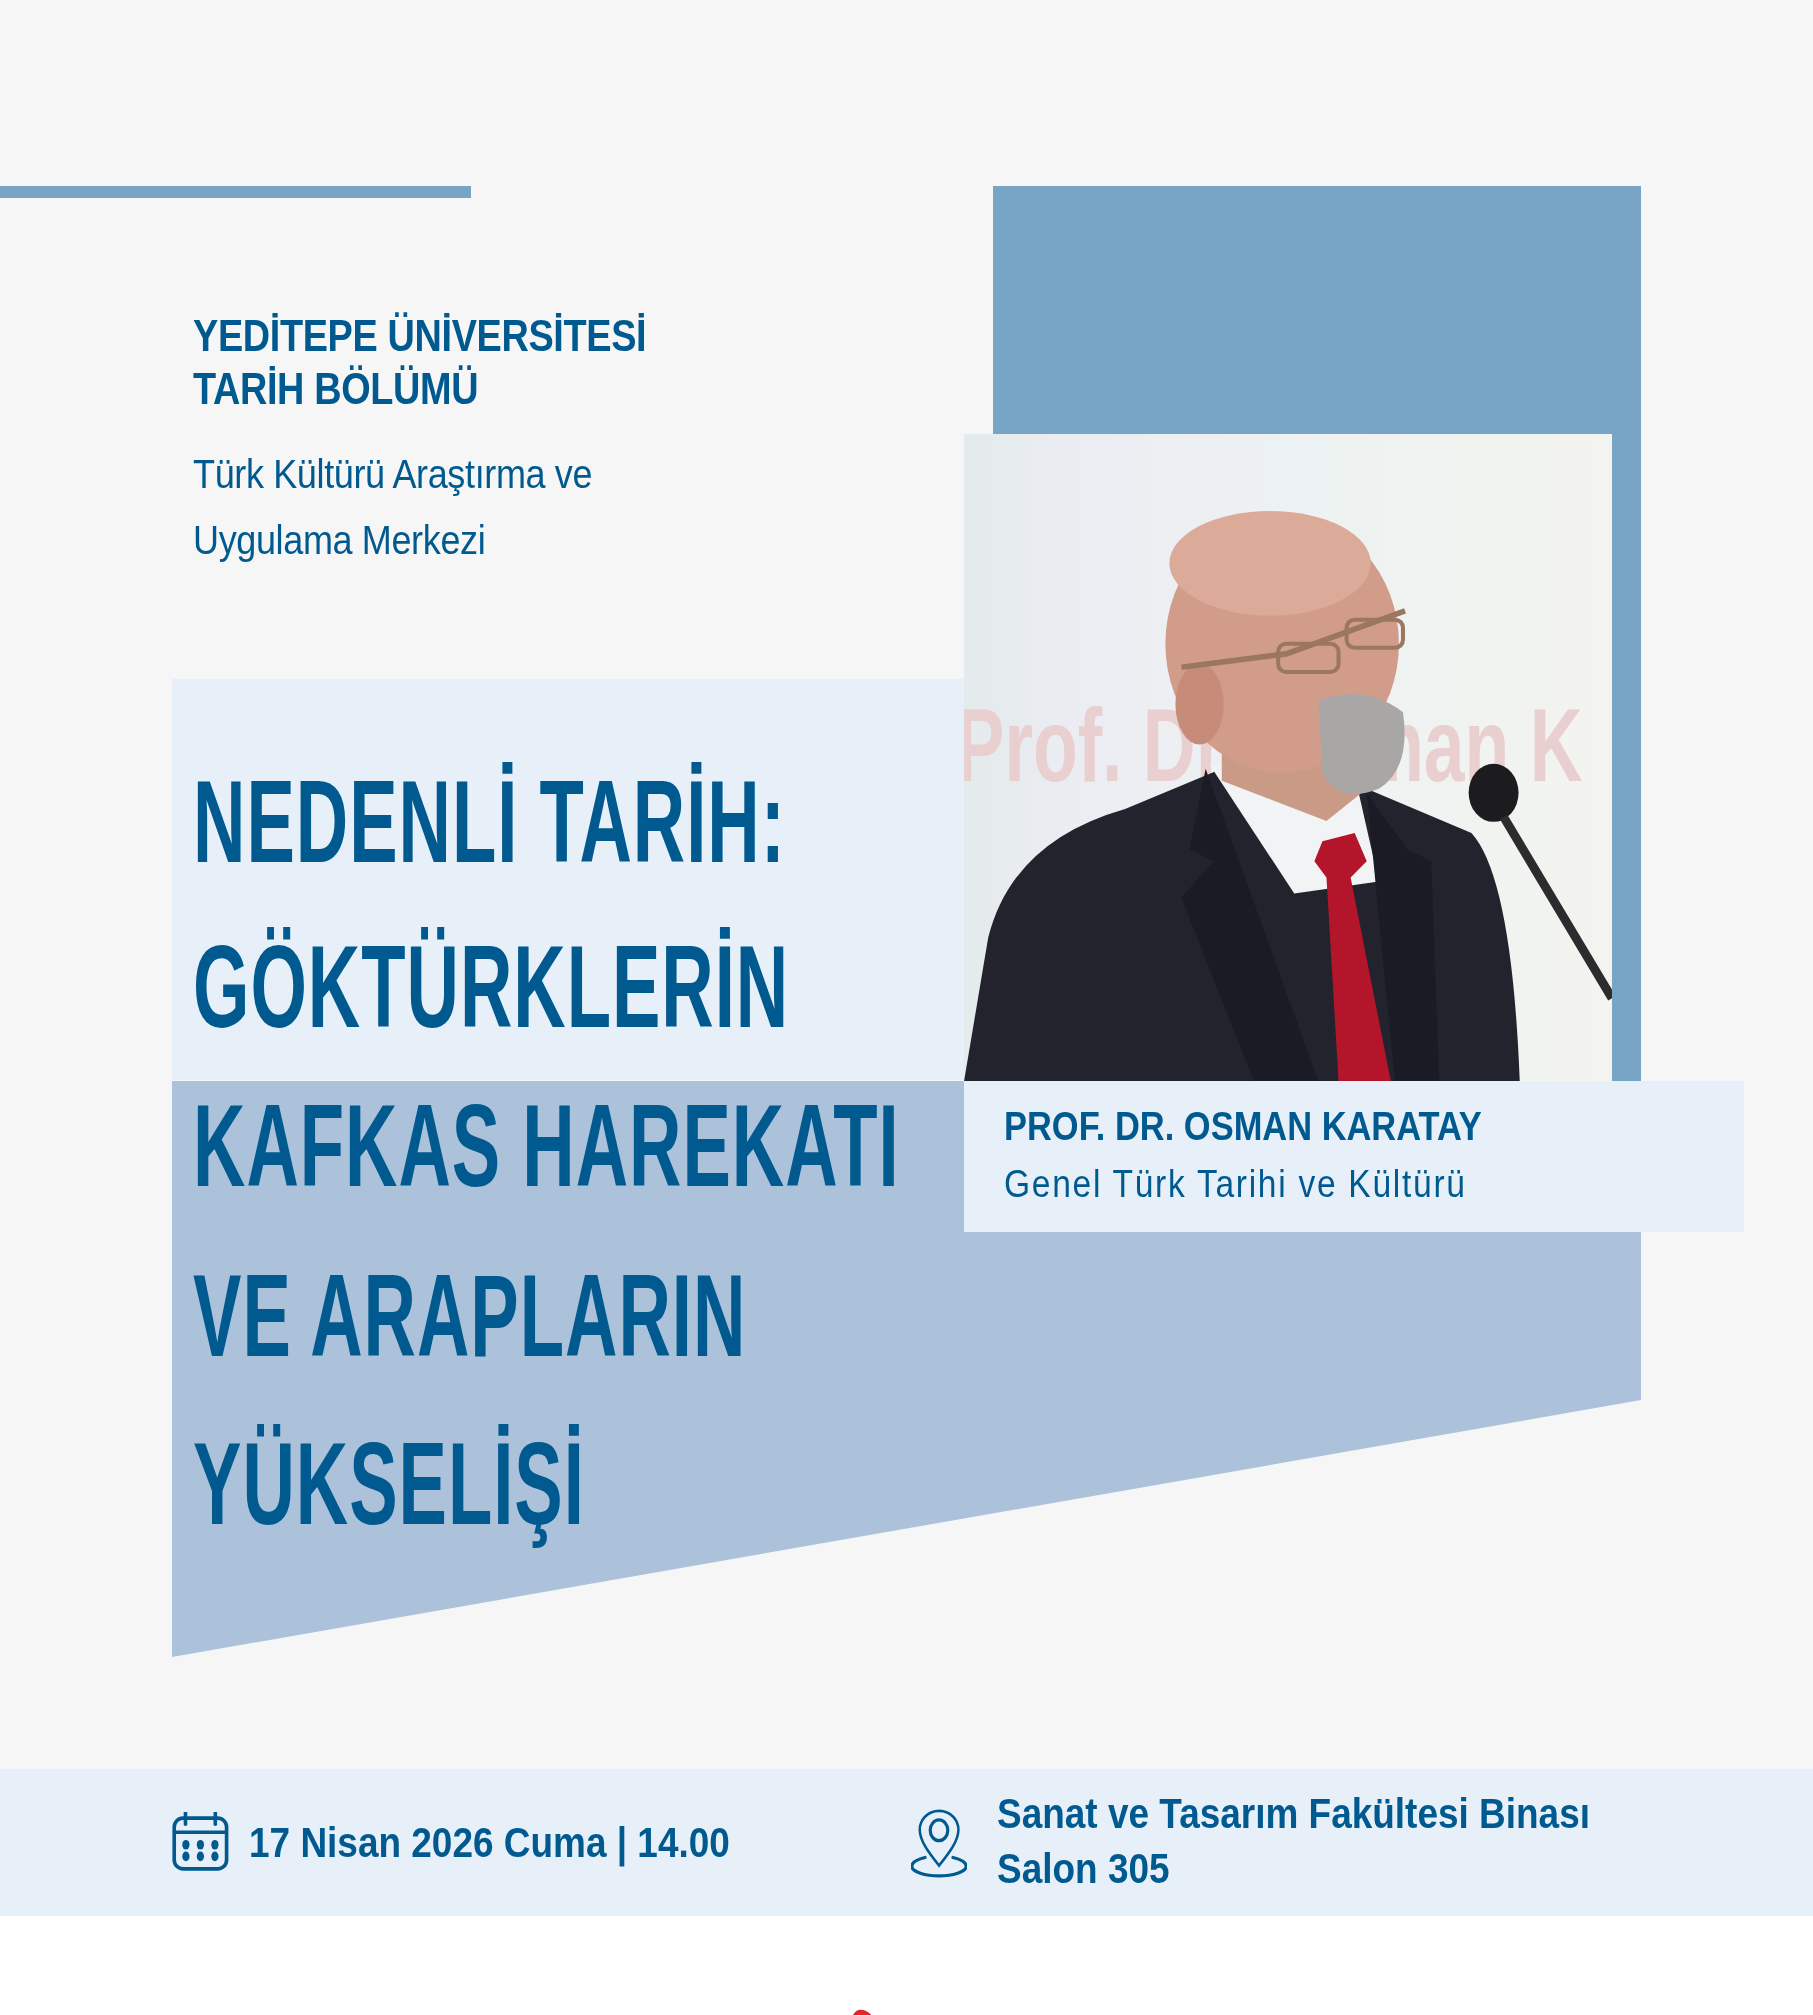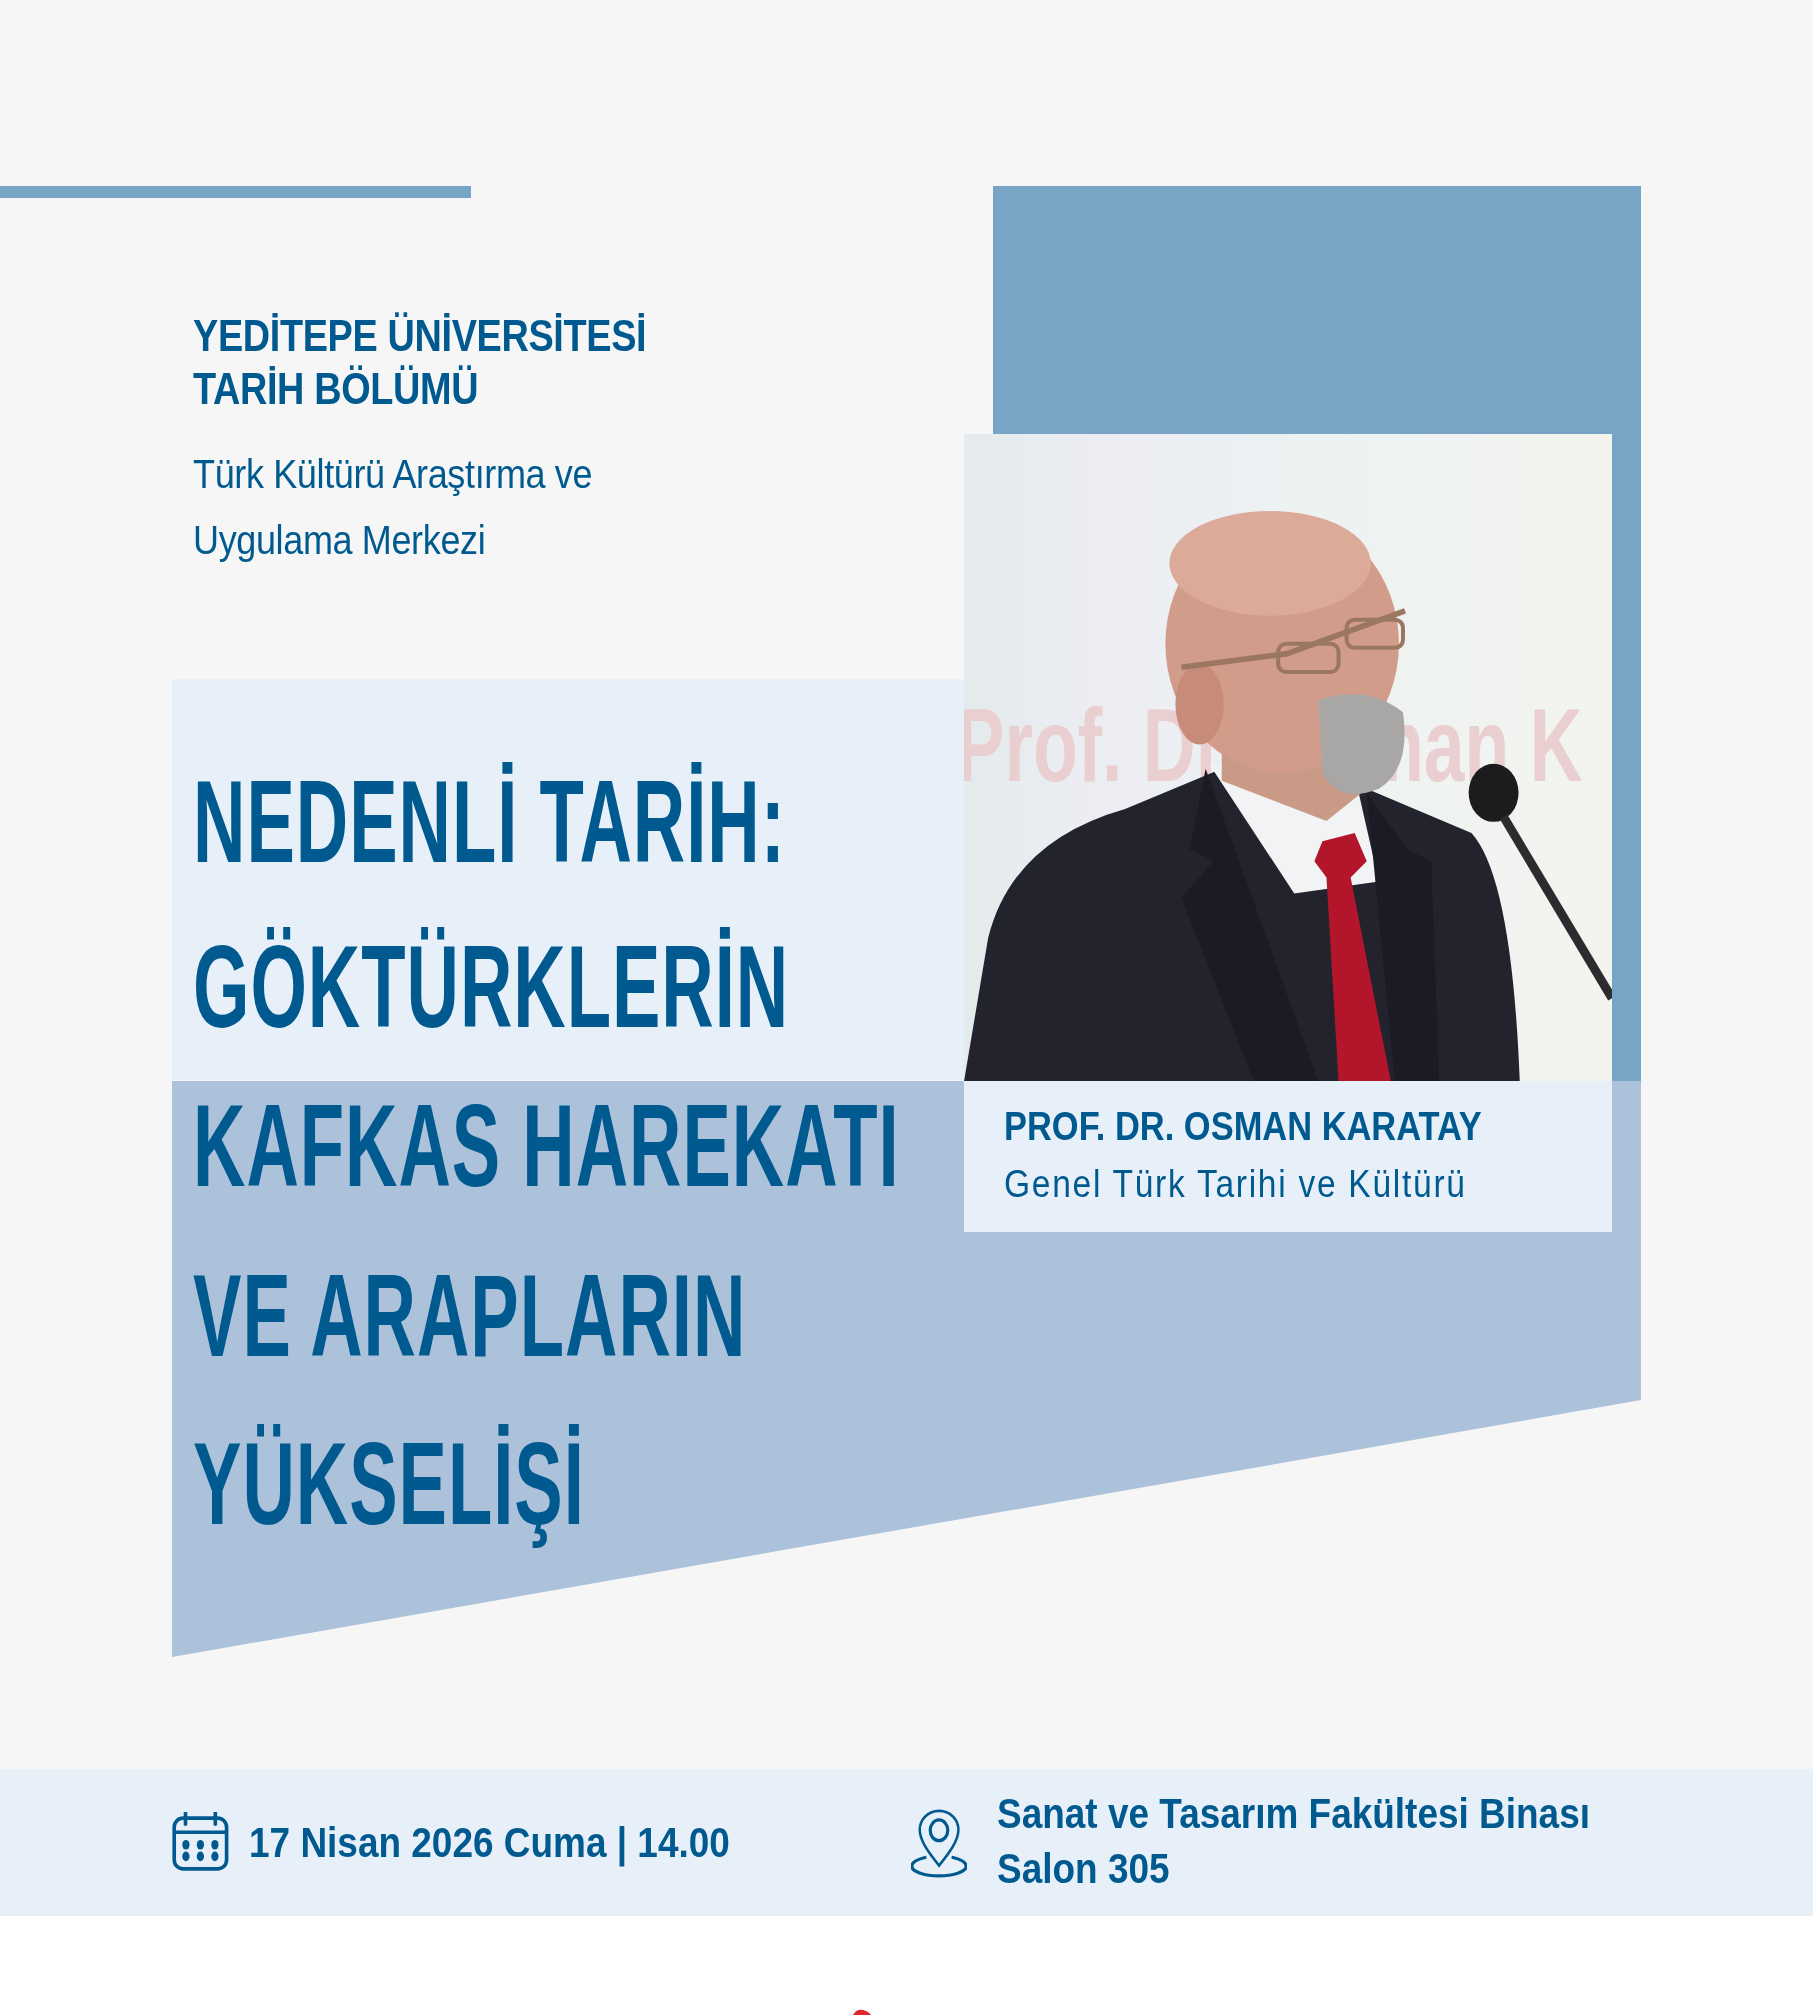--- a/index.html
+++ b/index.html
@@ -38,21 +38,21 @@
   }
 
   
   .photo {
     left: 964px; top: 434px; width: 648px; height: 648px; overflow: hidden;
     background: linear-gradient(90deg, #e4ebec 0%, #ecedf3 20%, #edf2f2 55%, #f3f4ef 100%);
   }
   .photo svg { display: block; }
 
   
-  .name-box { left: 964px; top: 1081px; width: 648px; height: 151px; background: #e7f0f9; }
+  .name-box { left: 964px; top: 1081px; width: 780px; height: 151px; background: #e7f0f9; }
   .speaker-name {
     position: absolute; left: 40px; top: 25px; font-weight: 700; font-size: 41px; line-height: 1;
     transform: scaleX(0.84); transform-origin: left top; white-space: nowrap;
   }
   .speaker-field {
     position: absolute; left: 40px; top: 83px; font-weight: 400; font-size: 39px; line-height: 1;
     letter-spacing: 2px; transform: scaleX(0.86); transform-origin: left top; white-space: nowrap;
   }
 
   

